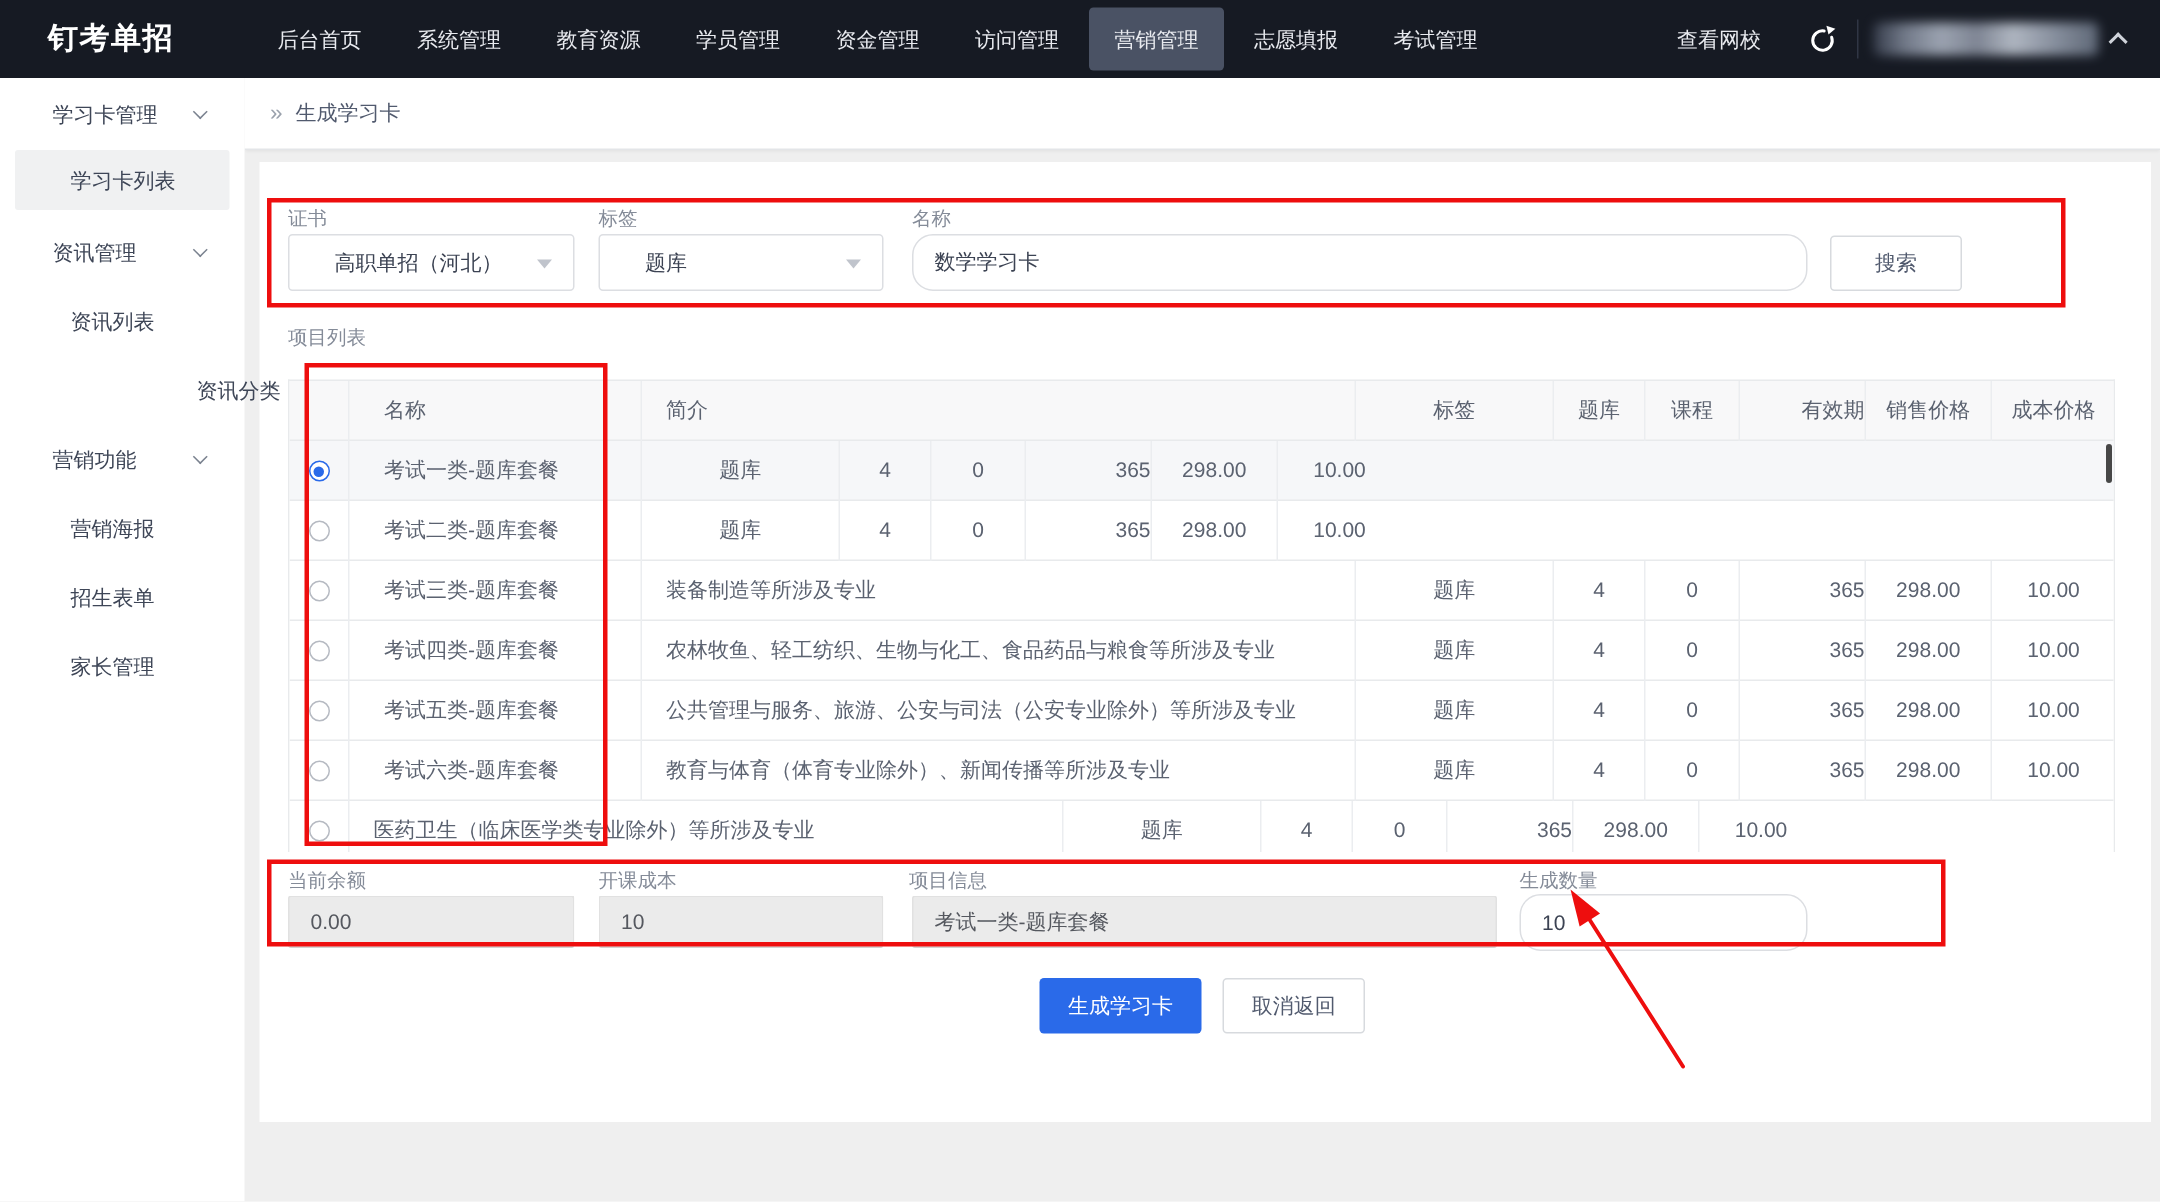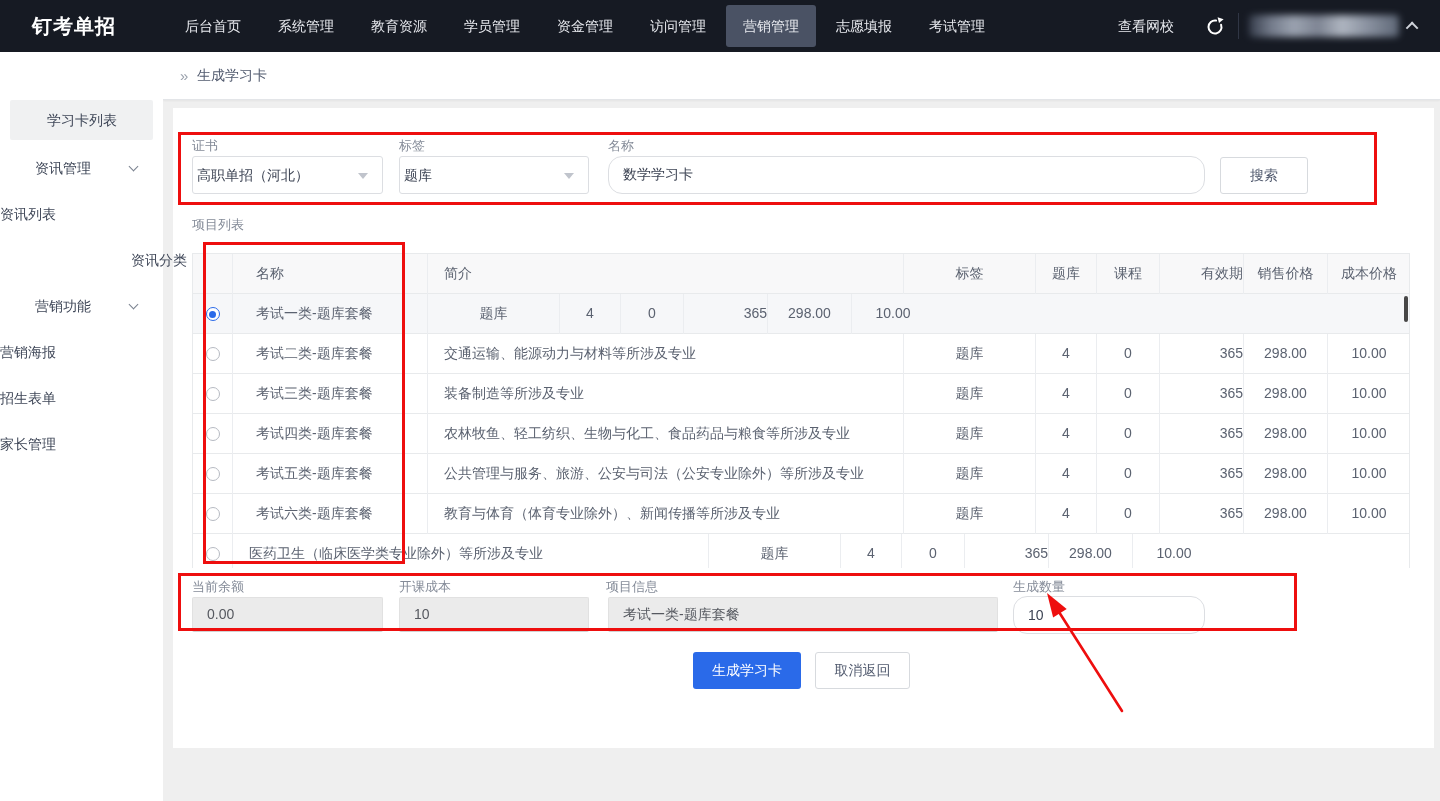--- a/index.html
+++ b/index.html
@@ -18,33 +18,33 @@
   .refresh-btn { width:46px; height:52px; display:flex; align-items:center; justify-content:center; cursor:pointer; }
   .nav-divider { width:1px; height:26px; background:#303645; }
   .user-area { display:flex; align-items:center; height:52px; padding:0 8px 0 10px; cursor:pointer; }
   .user-blur { width:150px; height:22px; border-radius:4px; background:linear-gradient(90deg,#39404f 0%,#7c8494 14%,#aab2c0 30%,#89909f 46%,#c0c7d2 62%,#99a1b0 78%,#667080 100%); filter:blur(3.5px); opacity:.9; }
   .chevron-up { width:9px; height:9px; border-left:2px solid #cfd3da; border-top:2px solid #cfd3da; transform:rotate(45deg) translateY(2px); margin-left:10px; }
 
   
   .sidebar { position:absolute; left:0; top:52px; width:163px; height:749px; background:#ffffff; z-index:20; }
   .side-group { position:absolute; left:0; width:163px; height:36px; line-height:36px; font-size:14px; color:#3e4657; cursor:pointer; padding-left:35px; }
   .side-group .chev { position:absolute; right:26px; top:13px; width:7px; height:7px; border-right:1.5px solid #7a828f; border-bottom:1.5px solid #7a828f; transform:rotate(45deg); }
-  .side-child { position:absolute; left:0; width:187px; height:36px; line-height:36px; font-size:14px; color:#3e4657; cursor:pointer; }
+  .side-child { position:absolute; left:0; width:187px; height:36px; line-height:36px; font-size:14px; color:#3e4657; cursor:pointer; padding-left:47px; }
   .side-child.selected { left:10px; width:143px; height:40px; line-height:40px; padding-left:37px; background:#f0f1f2; border-radius:2px; }
 
   
   .crumbbar { position:absolute; left:163px; top:52px; width:1277px; height:48px; background:#ffffff; border-bottom:1px solid #e3e5e8; box-shadow:0 1px 2px rgba(0,0,0,.05); z-index:10; }
   .crumb-icon { position:absolute; left:180px; top:0; line-height:47px; color:#9aa1ac; font-size:15px; }
   .crumb-label { position:absolute; left:197px; top:0; line-height:47px; color:#515a6e; font-size:14px; }
 
   
   .card { position:absolute; left:173px; top:108px; width:1261px; height:640px; background:#ffffff; }
 
   .fld-label { position:absolute; font-size:13px; color:#848b98; white-space:nowrap; }
-  .sel-box { position:absolute; height:38px; background:#fff; border:1px solid #dcdee2; border-radius:3px; line-height:36px; font-size:14px; color:#3c4353; padding-left:4px; cursor:pointer; }
+  .sel-box { position:absolute; height:38px; background:#fff; border:1px solid #dcdee2; border-radius:3px; line-height:36px; font-size:14px; color:#3c4353; padding-left:30px; cursor:pointer; }
   .sel-caret { position:absolute; right:14px; top:16px; width:0; height:0; border-left:5px solid transparent; border-right:5px solid transparent; border-top:6px solid #c0c4cc; }
   .txt-input { position:absolute; height:38px; background:#fff; border:1px solid #dcdee2; border-radius:14px; font-size:14px; color:#3c4353; padding:0 14px; outline:none; font-family:inherit; }
   .btn-plain { position:absolute; height:37px; background:#fff; border:1px solid #d7dade; border-radius:3px; font-size:14px; color:#515a6e; cursor:pointer; font-family:inherit; }
   .btn-primary { position:absolute; height:37px; background:#2a6ae9; border:none; border-radius:3px; font-size:14px; color:#ffffff; cursor:pointer; font-family:inherit; }
 
   
   .ptable { position:absolute; left:192px; top:253px; width:1218px; height:315px; overflow:hidden; border:1px solid #e8eaec; border-bottom:none; font-size:14px; color:#5b6270; }
   .trow { display:flex; width:1217px; height:40px; border-bottom:1px solid #e8eaec; background:#fff; }
   .trow.thead { background:#f8f8f9; color:#5b6270; }
   .trow.hl { background:#f6f7f9; }
@@ -99,20 +99,24 @@
       </div>
       <div class="nav-divider"></div>
       <div class="user-area">
         <div class="user-blur"></div>
         <div class="chevron-up"></div>
       </div>
     </div>
   </div>
 
   <div class="sidebar">
+    <div class="side-group" style="top:6px;">
+      <span>学习卡管理</span>
+      <span class="chev"></span>
+    </div>
     <div class="side-child selected" style="top:48px;">学习卡列表</div>
     <div class="side-group" style="top:98px;">
       <span>资讯管理</span>
       <span class="chev"></span>
     </div>
     <div class="side-child" style="top:144px;">资讯列表</div>
     <div class="side-child" style="top:190px;text-align:right;">资讯分类</div>
     <div class="side-group" style="top:236px;">
       <span>营销功能</span>
       <span class="chev"></span>
@@ -172,21 +176,20 @@
       <div class="tcell c-valid">365</div>
       <div class="tcell c-sale">298.00</div>
       <div class="tcell c-cost">10.00</div>
     </div>
 
     <div class="trow">
       <div class="tcell c-radio">
           <span class="radio"></span>
         </div>
       <div class="tcell c-name">考试二类-题库套餐</div>
-      <div class="tcell c-intro">交通运输、能源动力与材料等所涉及专业</div>
       <div class="tcell c-tag">题库</div>
       <div class="tcell c-tiku">4</div>
       <div class="tcell c-course">0</div>
       <div class="tcell c-valid">365</div>
       <div class="tcell c-sale">298.00</div>
       <div class="tcell c-cost">10.00</div>
     </div>
 
     <div class="trow">
       <div class="tcell c-radio">

